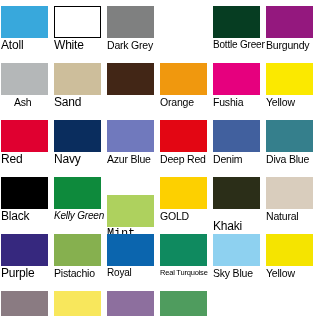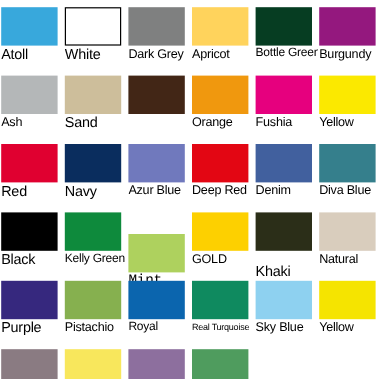--- a/index.html
+++ b/index.html
@@ -64,35 +64,31 @@
       <div class="swatch-label sz-lg" style="color: rgb(0, 0, 0);">Atoll</div>
     </div>
     <div class="swatch-cell" style="left: 53px; top: 0px;">
       <div class="swatch-chip bordered" style="background: rgb(255, 255, 255);"></div>
       <div class="swatch-label sz-lg" style="color: rgb(0, 0, 0);">White</div>
     </div>
     <div class="swatch-cell" style="left: 106px; top: 0px;">
       <div class="swatch-chip" style="background: rgb(127, 128, 128);"></div>
       <div class="swatch-label sz-md" style="color: rgb(0, 0, 0);">Dark Grey</div>
     </div>
-    <div class="swatch-cell" style="left: 159px; top: 0px;">
-      <div class="swatch-chip" style="background: rgb(255, 211, 92);"></div>
-      <div class="swatch-label sz-md" style="color: rgb(0, 0, 0);">Apricot</div>
-    </div>
     <div class="swatch-cell" style="left: 212px; top: 0px;">
       <div class="swatch-chip" style="background: rgb(6, 61, 34);"></div>
       <div class="swatch-label sz-sm" style="color: rgb(0, 0, 0);">Bottle Green</div>
     </div>
     <div class="swatch-cell" style="left: 265px; top: 0px;">
       <div class="swatch-chip" style="background: rgb(148, 24, 126);"></div>
       <div class="swatch-label sz-md" style="color: rgb(0, 0, 0);">Burgundy</div>
     </div>
     <div class="swatch-cell" style="left: 0px; top: 57px;">
       <div class="swatch-chip" style="background: rgb(180, 183, 184);"></div>
-      <div class="swatch-label sz-md" style="color: rgb(0, 0, 0);">Ash</div>
+      <div class="swatch-label sz-md" style="color: rgb(0, 0, 0); margin-left: 13px;">Ash</div>
     </div>
     <div class="swatch-cell" style="left: 53px; top: 57px;">
       <div class="swatch-chip" style="background: rgb(205, 190, 155);"></div>
       <div class="swatch-label sz-lg" style="color: rgb(0, 0, 0);">Sand</div>
     </div>
     <div class="swatch-cell" style="left: 106px; top: 57px;">
       <div class="swatch-chip" style="background: rgb(66, 38, 22);"></div>
     </div>
     <div class="swatch-cell" style="left: 159px; top: 57px;">
       <div class="swatch-chip" style="background: rgb(240, 152, 14);"></div>
@@ -129,21 +125,21 @@
     <div class="swatch-cell" style="left: 265px; top: 114px;">
       <div class="swatch-chip" style="background: rgb(53, 127, 140);"></div>
       <div class="swatch-label sz-md" style="color: rgb(0, 0, 0);">Diva Blue</div>
     </div>
     <div class="swatch-cell" style="left: 0px; top: 171px;">
       <div class="swatch-chip" style="background: rgb(0, 0, 0);"></div>
       <div class="swatch-label sz-lg" style="color: rgb(0, 0, 0);">Black</div>
     </div>
     <div class="swatch-cell" style="left: 53px; top: 171px;">
       <div class="swatch-chip" style="background: rgb(14, 138, 60);"></div>
-      <div class="swatch-label sz-sm" style="color: rgb(0, 0, 0);">Kelly Green</div>
+      <div class="swatch-label sz-sm" style="color: rgb(0, 0, 0); font-style: italic;">Kelly Green</div>
     </div>
     <div class="swatch-cell" style="left: 106px; top: 189px; font-family: Liberation Mono, monospace;">
       <div class="swatch-chip" style="background: rgb(174, 209, 94);"></div>
       <div class="swatch-label sz-lg" style="color: rgb(0, 0, 0);">Mint</div>
     </div>
     <div class="swatch-cell" style="left: 159px; top: 171px;">
       <div class="swatch-chip" style="background: rgb(253, 208, 0);"></div>
       <div class="swatch-label sz-md" style="color: rgb(0, 0, 0);">GOLD</div>
     </div>
     <div class="swatch-cell" style="left: 212px; top: 171px;">

